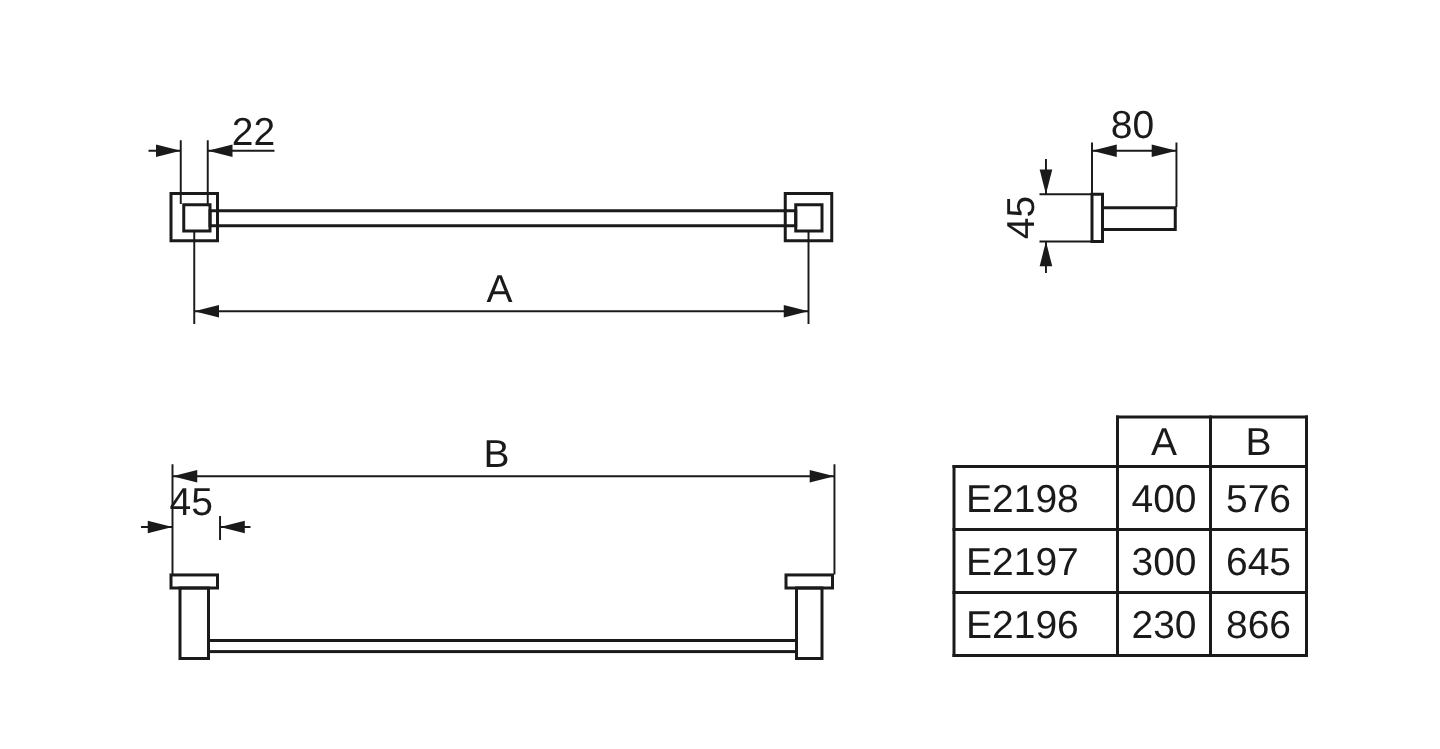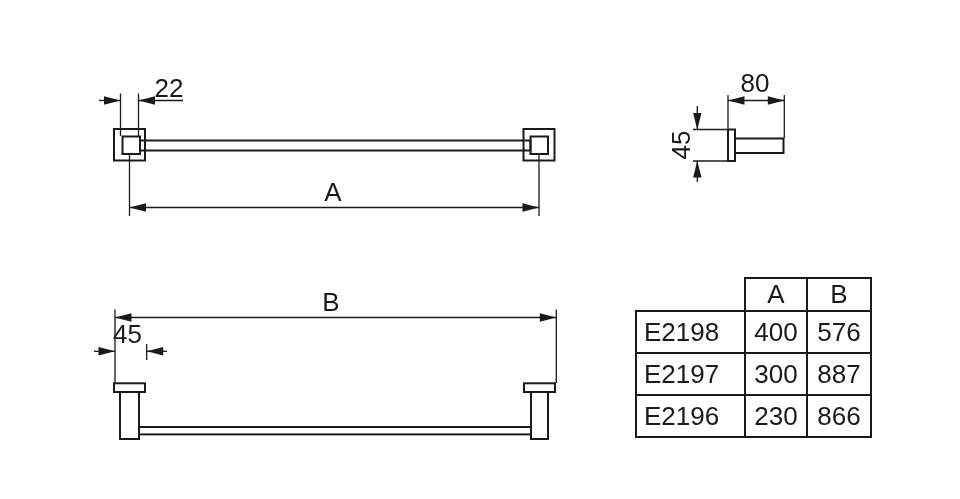--- a/index.html
+++ b/index.html
@@ -151,21 +151,21 @@
     </thead>
     <tbody>
       <tr>
         <td class="model">E2198</td>
         <td>400</td>
         <td>576</td>
       </tr>
       <tr>
         <td class="model">E2197</td>
         <td>300</td>
-        <td>887</td>
+        <td>645</td>
       </tr>
       <tr>
         <td class="model">E2196</td>
         <td>230</td>
         <td>866</td>
       </tr>
     </tbody>
   </table>
 </div>
 

